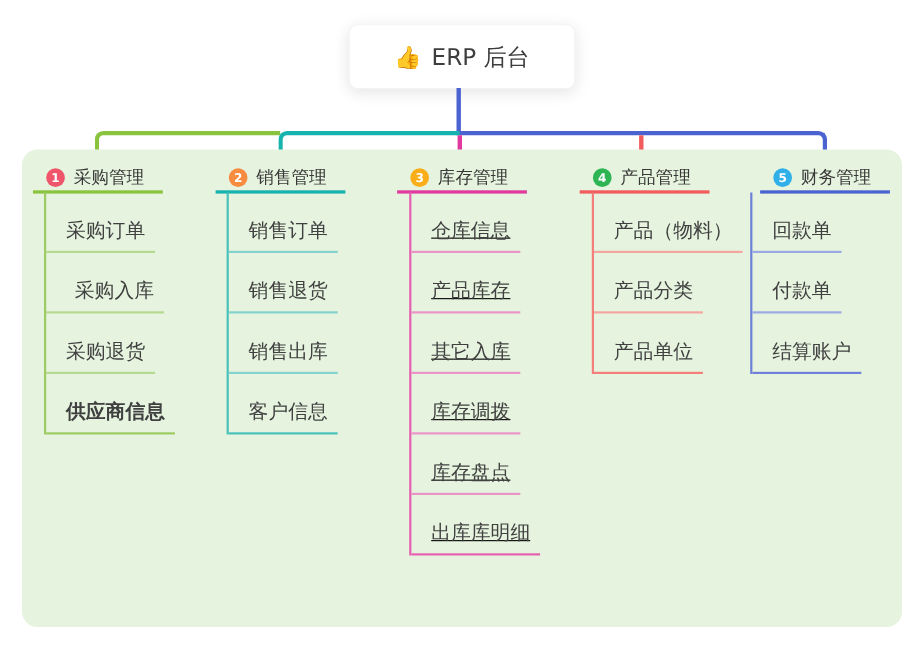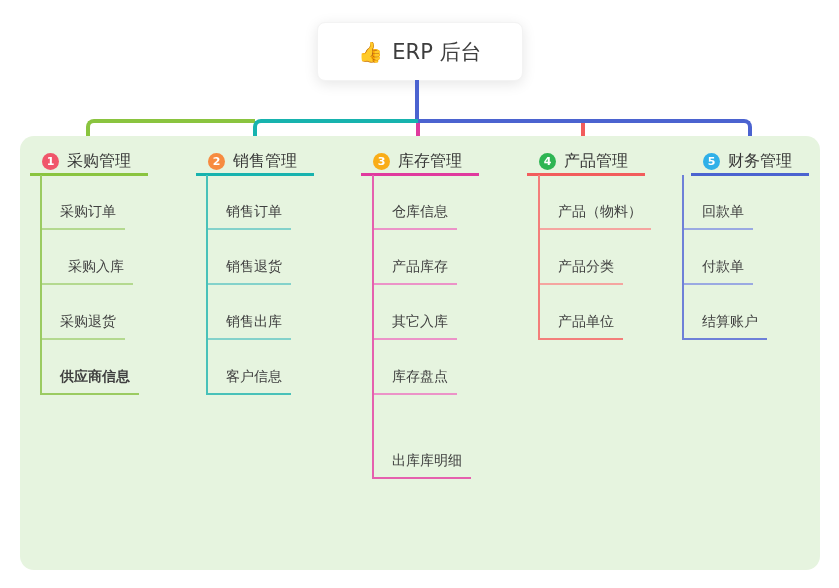--- a/index.html
+++ b/index.html
@@ -39,26 +39,26 @@
   }
   .badge{
     width:17px;height:17px;border-radius:50%;flex:0 0 17px;
     color:#fff;font-size:11px;font-weight:bold;line-height:17px;text-align:center;
   }
   .head-label{font-size:16px;color:#383838;white-space:nowrap;}
   .head1{left:30px;} .head2{left:196px;} .head3{left:361px;}
   .head4{left:527px;} .head5{left:691px;}
   
   .kids{position:absolute;top:175px;border-left:2px solid;}
-  .kids1{left:40px;} .kids2{left:206px;} .kids3{left:372px;}
+  .kids1{left:40px;} .kids2{left:206px;} .kids3{left:372px;text-decoration:underline;}
   .kids4{left:538px;} .kids5{left:682px;}
   .kid{
     height:55px;box-sizing:border-box;border-bottom:2px solid;
     display:flex;align-items:flex-end;width:max-content;
-    padding:0 9px 7px 18px;font-size:14px;color:#404040;white-space:nowrap;
+    padding:0 9px 7px 18px;font-size:18px;color:#404040;white-space:nowrap;
     cursor:default;
   }
 </style>
 </head>
 <body>
 
 <div class="canvas">
 
   <div class="root-card">
     <span class="root-emoji">👍</span>
@@ -97,22 +97,23 @@
   </div>
 
   <div class="head head3" style="border-color: rgb(224, 58, 158);">
     <span class="badge" style="background-color: rgb(249, 173, 24);">3</span>
     <span class="head-label">库存管理</span>
   </div>
   <div class="kids kids3" style="border-color: rgb(229, 96, 174);">
     <div class="kid" style="border-color: rgb(236, 147, 200);">仓库信息</div>
     <div class="kid" style="border-color: rgb(236, 147, 200);">产品库存</div>
     <div class="kid" style="border-color: rgb(236, 147, 200);">其它入库</div>
+    <div class="kid" style="border-color: rgb(236, 147, 200);">库存调拨</div>
     <div class="kid" style="border-color: rgb(236, 147, 200);">库存盘点</div>
-    <div class="kid" style="border-color: rgb(229, 96, 174); margin-top: 29px;">出库库明细</div>
+    <div class="kid" style="border-color: rgb(229, 96, 174);">出库库明细</div>
   </div>
 
   <div class="head head4" style="border-color: rgb(242, 92, 92);">
     <span class="badge" style="background-color: rgb(46, 181, 83);">4</span>
     <span class="head-label">产品管理</span>
   </div>
   <div class="kids kids4" style="border-color: rgb(243, 126, 122);">
     <div class="kid" style="border-color: rgb(245, 165, 160);">产品（物料）</div>
     <div class="kid" style="border-color: rgb(245, 165, 160);">产品分类</div>
     <div class="kid" style="border-color: rgb(243, 126, 122);">产品单位</div>

